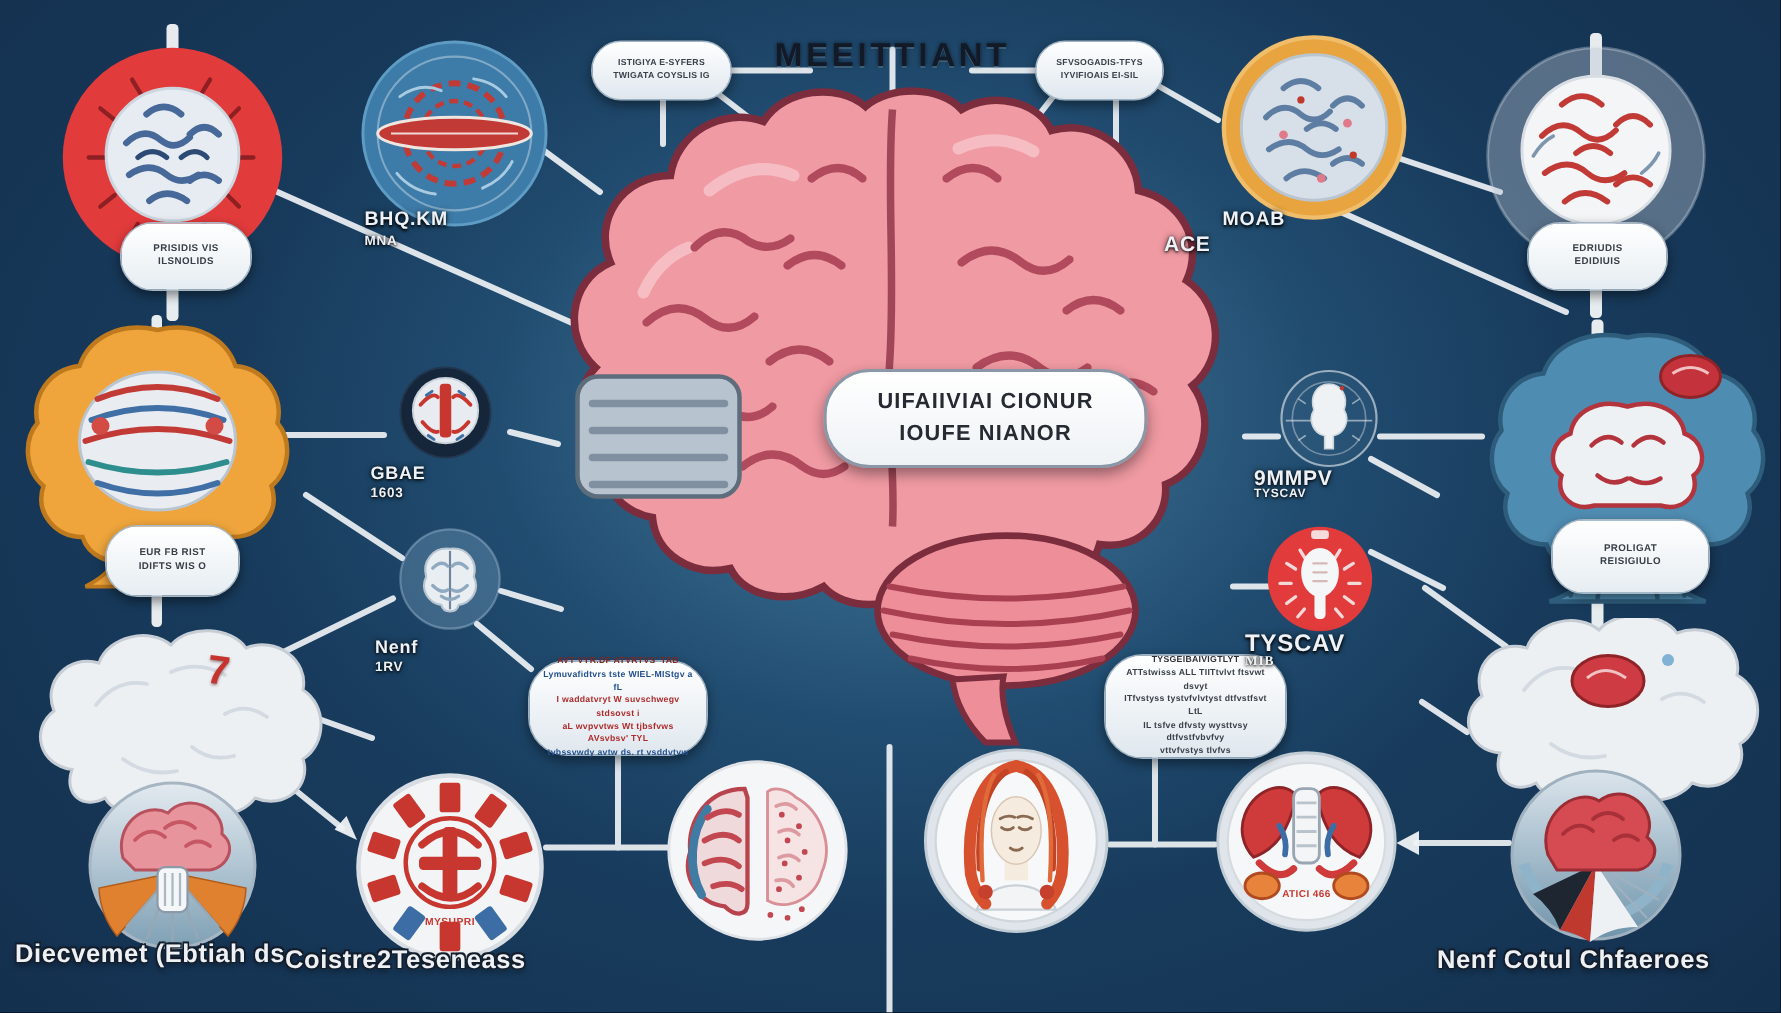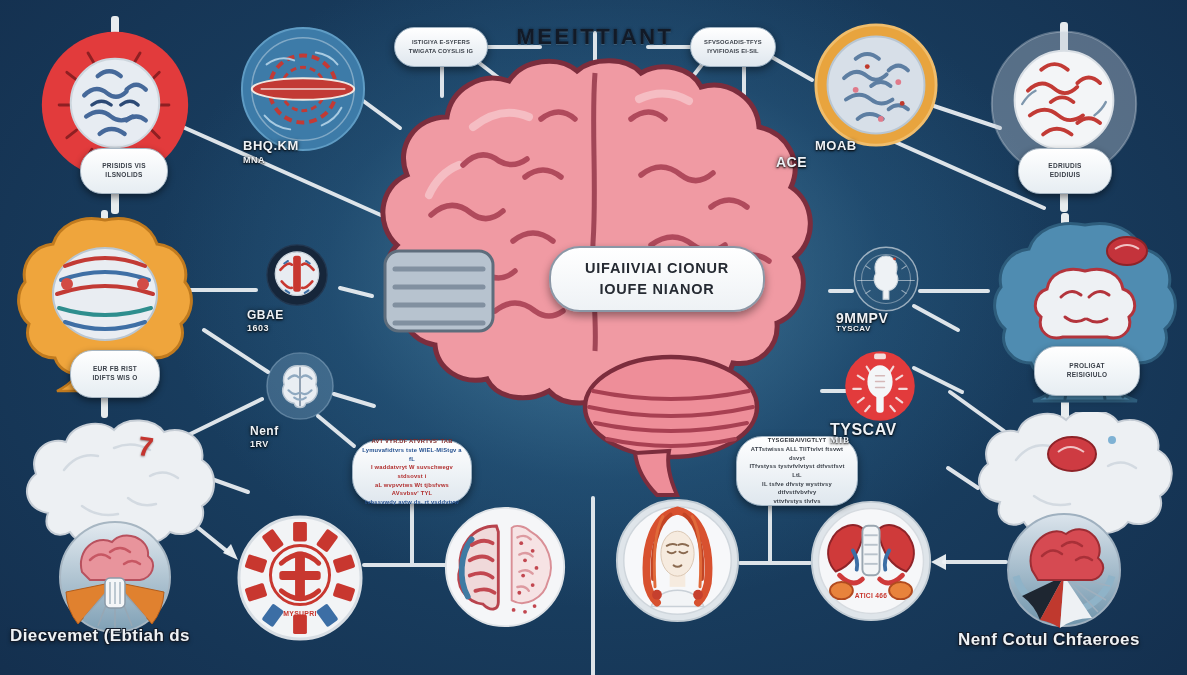--- a/index.html
+++ b/index.html
@@ -501,20 +501,21 @@
       <circle cx="65" cy="62" r="30" fill="#f2f4f6" stroke="#c8372f" stroke-width="3"></circle>
       <rect x="60" y="38" width="10" height="50" rx="3" fill="#c8372f"></rect>
       <rect x="44" y="58" width="42" height="9" rx="3" fill="#c8372f"></rect>
       <g fill="none" stroke="#c8372f" stroke-width="5" stroke-linecap="round">
         <path d="M46,50 q20,-18 38,0"></path>
           <path d="M46,78 q20,16 38,0"></path>
       </g>
       <text x="65" y="104" text-anchor="middle" class="inner-red-text">MYSUPRI</text>
     </svg>
   </div>
+  <div class="bottom-label" style="left:190px;top:630px;width:220px;">Coistre2Teseneass</div>
 
   <div class="icon" style="left:443px;top:505px;">
     <svg width="124" height="124" viewBox="0 0 130 130">
       <circle cx="65" cy="65" r="62" fill="#f5f6f8" stroke="#dfe3e7" stroke-width="2"></circle>
       <path d="M56,22 C30,22 16,44 18,66 C12,84 24,102 42,104 C50,112 58,110 58,102 L58,28 Z" fill="#f0d9da" stroke="#b8434d" stroke-width="3"></path>
       <path d="M30,36 C18,52 16,78 26,96" fill="none" stroke="#3f7ba3" stroke-width="6" stroke-linecap="round"></path>
       <g fill="none" stroke="#c24750" stroke-width="4" stroke-linecap="round">
         <path d="M30,42 q12,-8 22,-2"></path>
           <path d="M28,58 q14,-8 24,0"></path>
         <path d="M28,74 q14,-6 24,2"></path>

